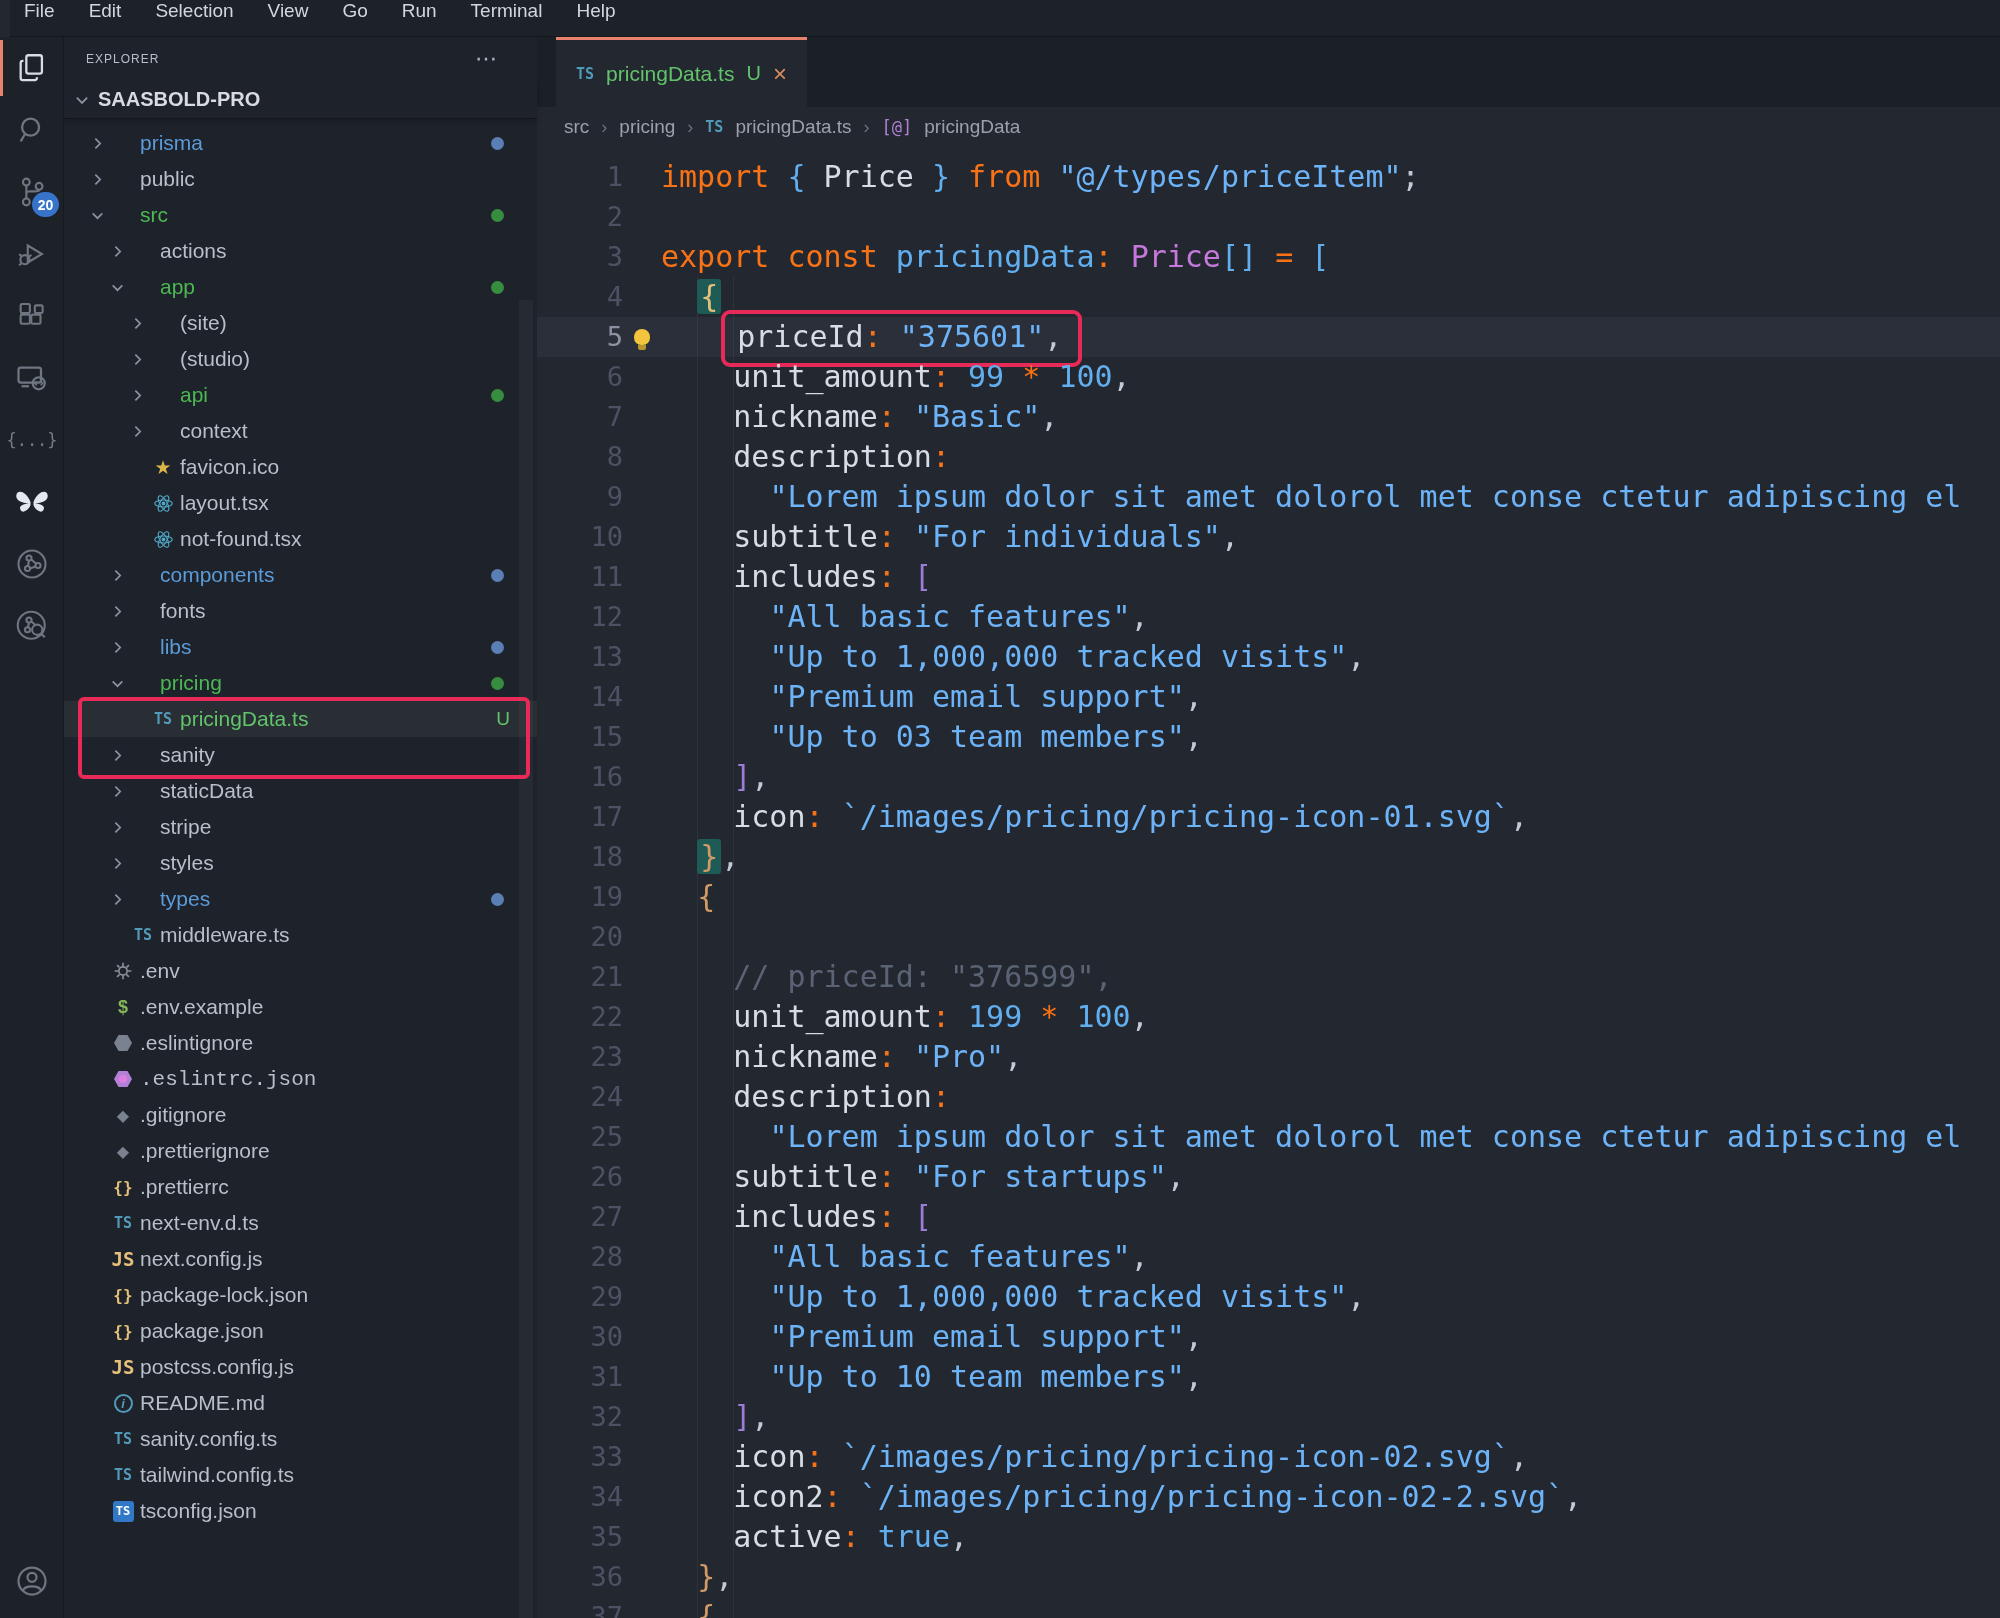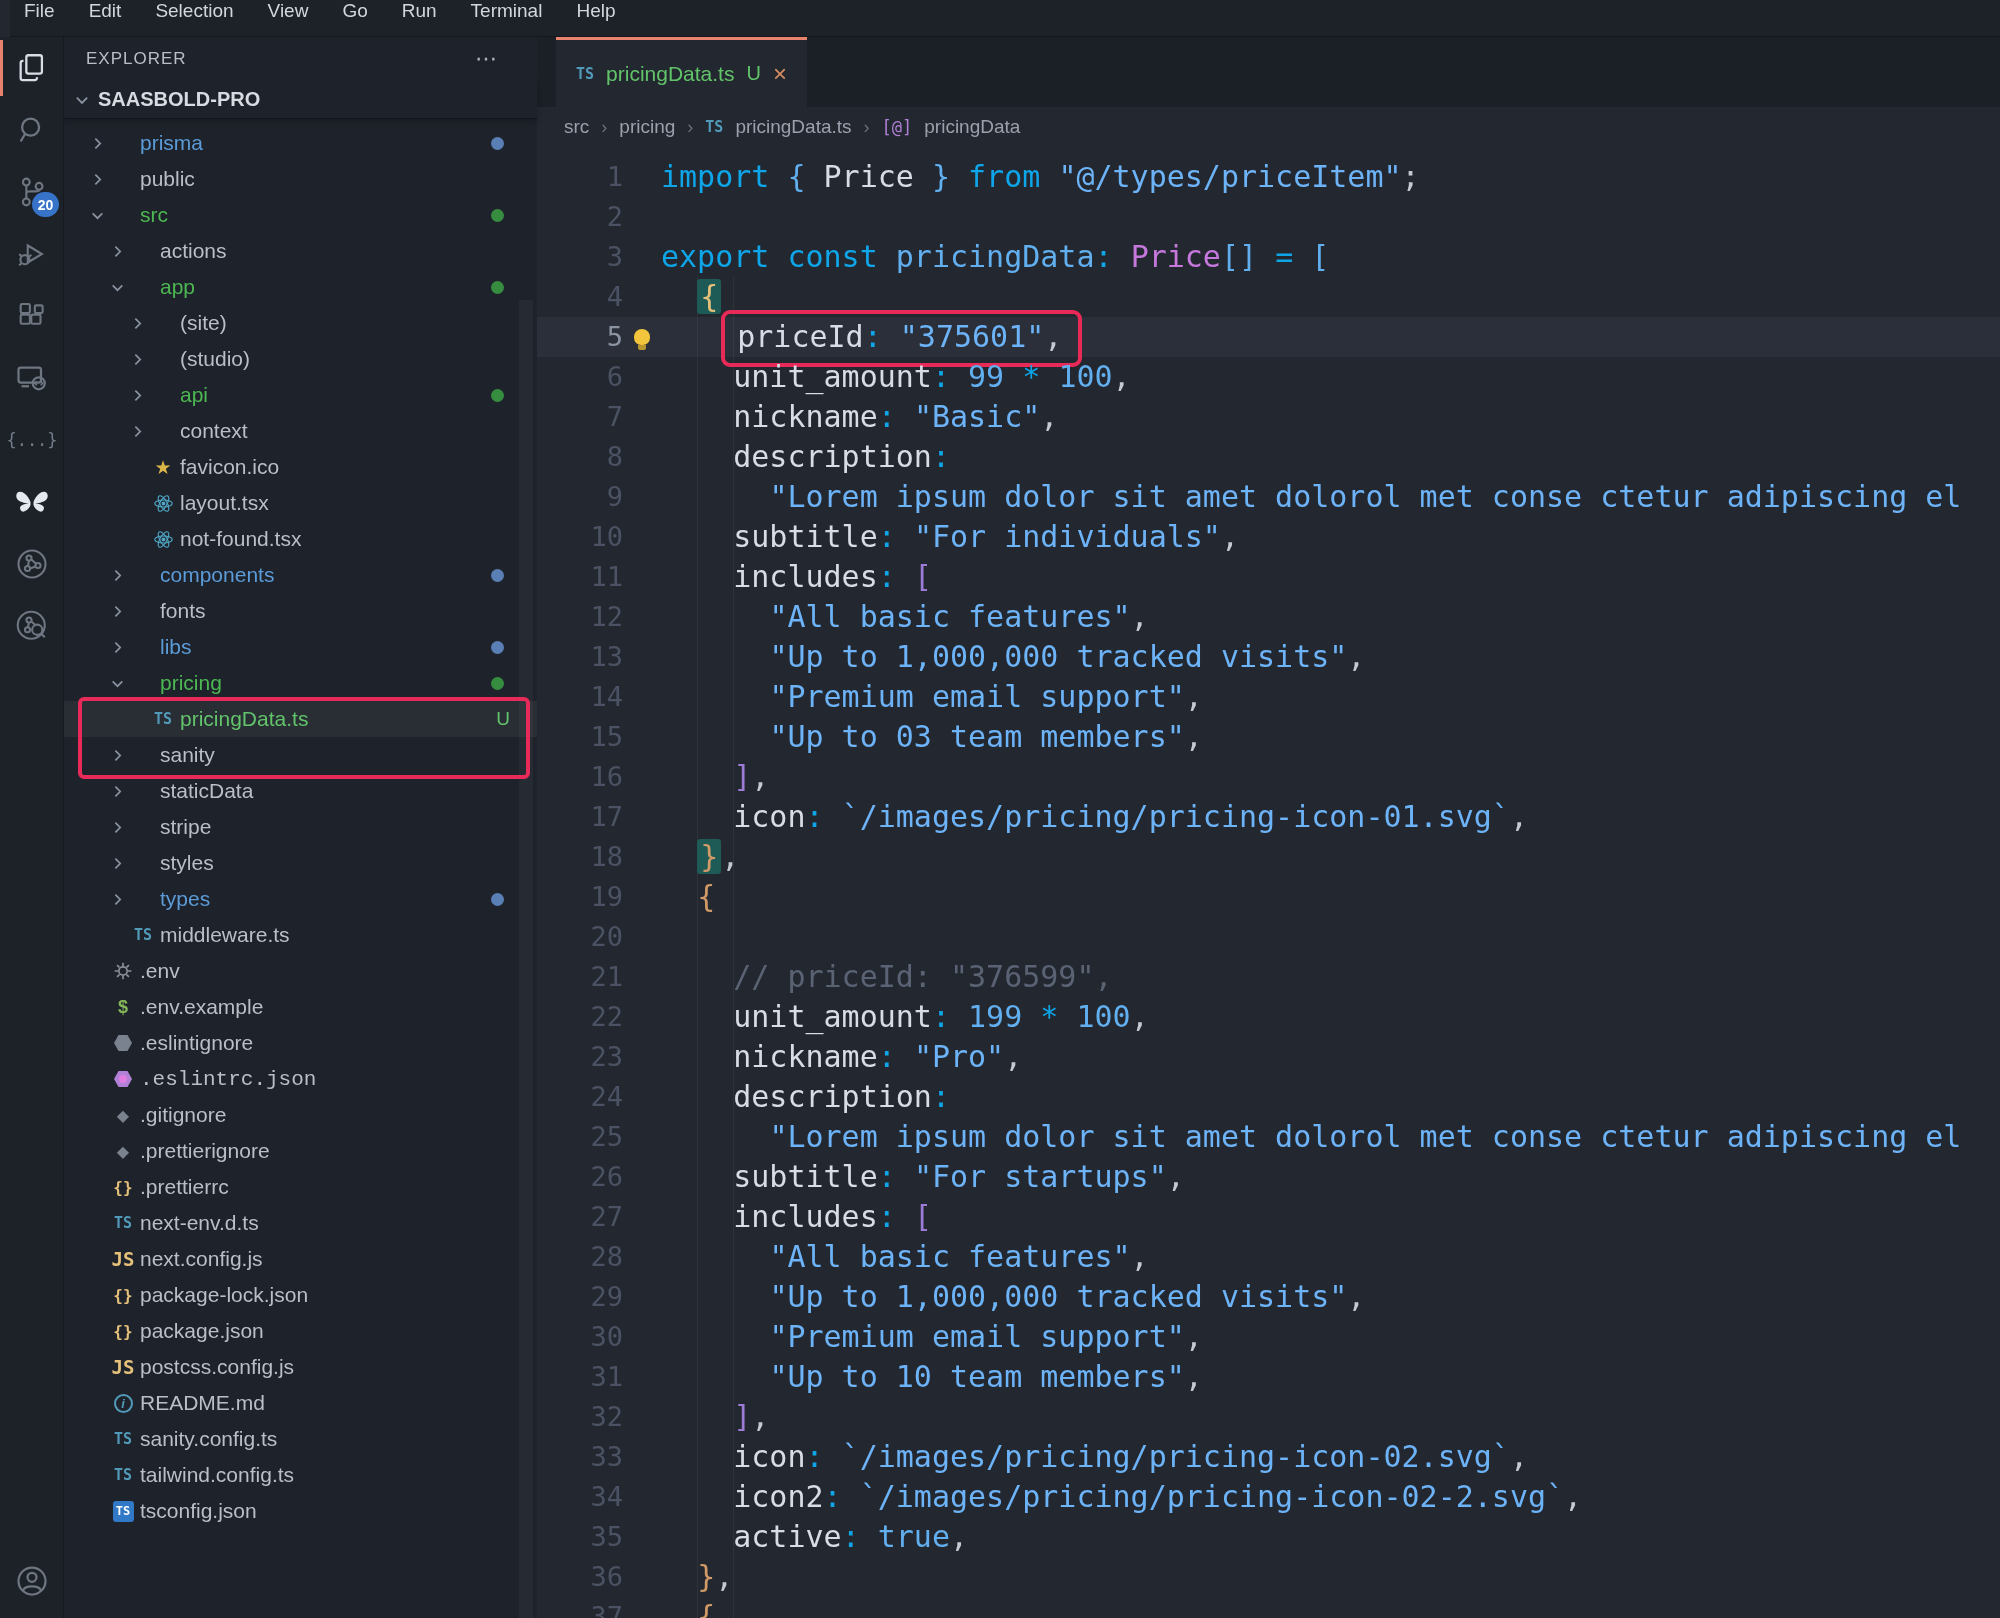--- a/index.html
+++ b/index.html
@@ -26,21 +26,21 @@
     border-radius:13px; background:#3673c9; color:#fff; font-size:14px; font-weight:bold;
     display:flex; align-items:center; justify-content:center; padding:0 4px; }
   .braces-glyph { font-family:"DejaVu Sans Mono", monospace; font-size:17px; color:#727c88; }
   .act-bottom { position:absolute; bottom:6px; left:0; width:64px; }
 
   
   .sidebar { position:absolute; left:64px; top:37px; width:473px; height:1581px;
     background:#1e222a; z-index:20; }
   .sb-header { height:44px; display:flex; align-items:center; justify-content:space-between;
     padding:0 38px 0 22px; }
-  .sb-title { color:#b9bfc9; font-size:17px; letter-spacing:1px; }
+  .sb-title { color:#b9bfc9; font-size:12px; letter-spacing:1px; }
   .sb-more { color:#aeb4bd; font-size:22px; letter-spacing:2px; cursor:pointer; }
   .sb-root { height:38px; display:flex; align-items:center; gap:8px; padding-left:10px;
     border-bottom:1px solid rgba(0,0,0,0.35); box-shadow:0 3px 5px rgba(0,0,0,0.18); }
   .sb-root b { color:#d8dce2; font-size:20px; font-weight:700; }
   .tree { padding-top:6px; position:relative; }
   .trow { height:36px; display:flex; align-items:center; cursor:pointer; }
   .trow.selected { background:rgba(255,255,255,0.05); }
   .trow .chev { width:22px; display:flex; justify-content:center; flex:none; }
   .trow .ficon { width:30px; display:flex; justify-content:center; align-items:center; flex:none; }
   .trow .lbl { font-size:21px; color:#b9bfc8; white-space:nowrap; margin-left:2px; }
@@ -88,21 +88,21 @@
     font-size:30px; line-height:40px; height:1471px; overflow:hidden; }
   .cur-line { position:absolute; left:0; right:0; top:170px; height:40px;
     background:rgba(130,150,180,0.08); }
   .guide { position:absolute; top:130px; bottom:0; width:1px; background:rgba(255,255,255,0.05); }
   .g1 { left:160px; } .g2 { left:196px; }
   .code-line { display:flex; height:40px; position:relative; }
   .ln { width:86px; text-align:right; color:#4b5263; font-size:27px; flex:none; user-select:none; }
   .ln.active { color:#8b93a2; }
   .glyph { width:38px; flex:none; display:flex; align-items:center; justify-content:center; }
   .txt { white-space:pre; }
-  .k{color:#0ea5e9} .p{color:#d7dce5} .i{color:#61afef} .t{color:#c678dd}
+  .k{color:#f97316} .p{color:#d7dce5} .i{color:#61afef} .t{color:#c678dd}
   .s{color:#6db3f8} .n{color:#61afef} .c{color:#5a6374} .w{color:#c3cad4}
   .bo{color:#d19a66} .bp{color:#9d7cd8} .bb{color:#61afef}
   .by{color:#e5c07b;background:#1f5b56;border-radius:3px;padding:0 3px;}
   .bt{color:#d19a66;background:#1f5b56;border-radius:3px;padding:0 3px;}
   .redbox { border:4px solid #e72a57; border-radius:9px; padding:5px 16px 9px 12px;
     margin-left:-12px; }
   .bulb { position:relative; width:16px; height:16px; border-radius:50% 50% 45% 45%;
     background:#f3c53c; }
   .bulb::after { content:""; position:absolute; left:4px; bottom:-5px; width:8px; height:5px;
     background:#b9952e; border-radius:0 0 2px 2px; }

